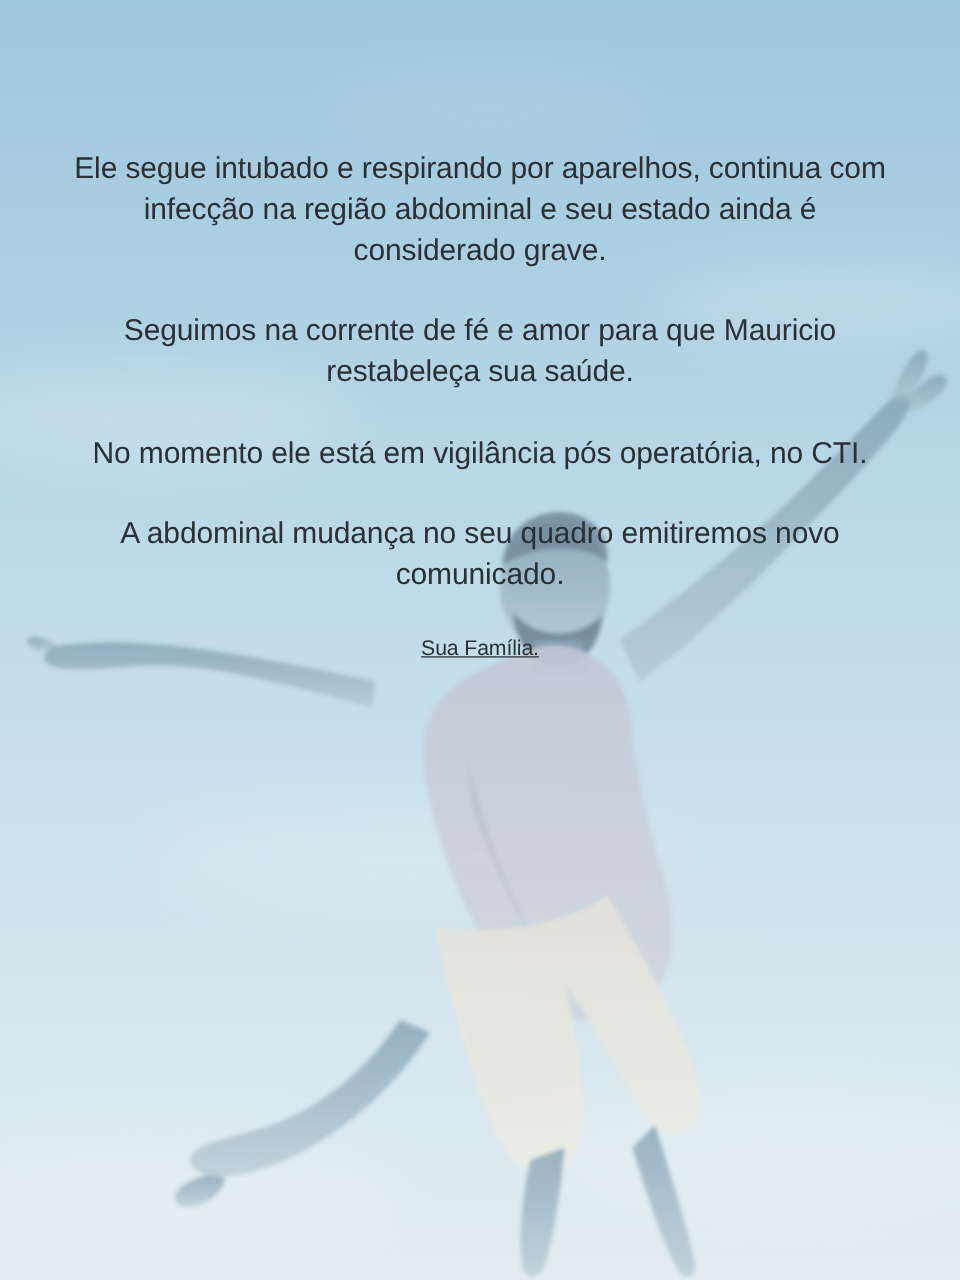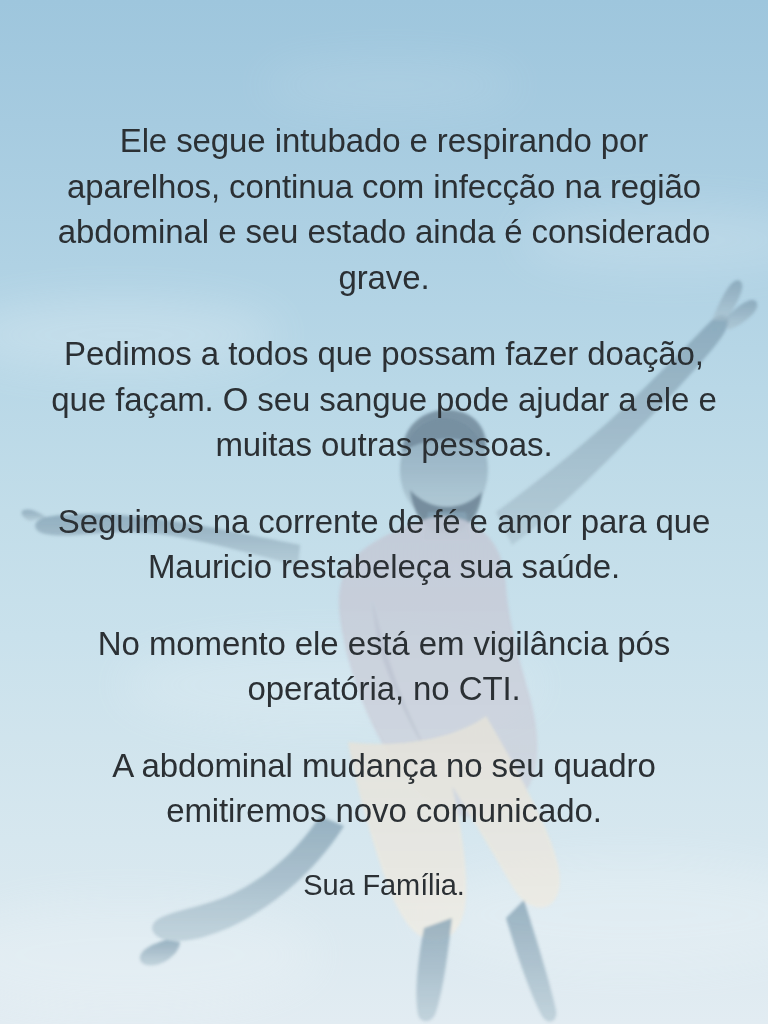--- a/index.html
+++ b/index.html
@@ -67,29 +67,29 @@
     display: flex;
     flex-direction: column;
     align-items: center;
   }
 
   .para {
     width: 100%;
     max-width: 668px;
     text-align: center;
     color: #2b3034;
-    font-size: 33px;
+    font-size: 24px;
     line-height: 1.38;
     font-weight: 400;
     letter-spacing: -0.1px;
     margin: 0 0 31px 0;
     text-rendering: optimizeLegibility;
   }
   .para:last-child { margin-bottom: 0; }
-  .para.sig { font-size: 29px; }
+  .para.sig { font-size: 17px; text-decoration: underline; }
 </style>
 </head>
 <body>
 
 <div class="poster">
 
   <div class="cloud c1"></div>
   <div class="cloud c2"></div>
   <div class="cloud c3"></div>
   <div class="cloud c4"></div>
@@ -166,20 +166,19 @@
 
       <path d="M452 918 C448 952 444 986 436 1012 C432 1024 420 1024 418 1014
                C414 994 418 958 424 928 Z" fill="url(#bodyFade)"></path>
       <path d="M524 900 C536 938 548 976 556 1010 C558 1022 548 1026 542 1016
                C530 994 516 952 506 918 Z" fill="url(#bodyFade)"></path>
     </g>
   </svg>
 
   <div class="text-layer">
     <p class="para">Ele segue intubado e respirando por aparelhos, continua com infecção na região abdominal e seu estado ainda é considerado grave.</p>
-    <p class="para">Pedimos a todos que possam fazer doação, que façam. O seu sangue pode ajudar a ele e muitas outras pessoas.</p>
     <p class="para">Seguimos na corrente de fé e amor para que Mauricio restabeleça sua saúde.</p>
     <p class="para">No momento ele está em vigilância pós operatória, no CTI.</p>
     <p class="para">A abdominal mudança no seu quadro emitiremos novo comunicado.</p>
     <p class="para sig">Sua Família.</p>
   </div>
 
 </div>
 
 </body></html>

